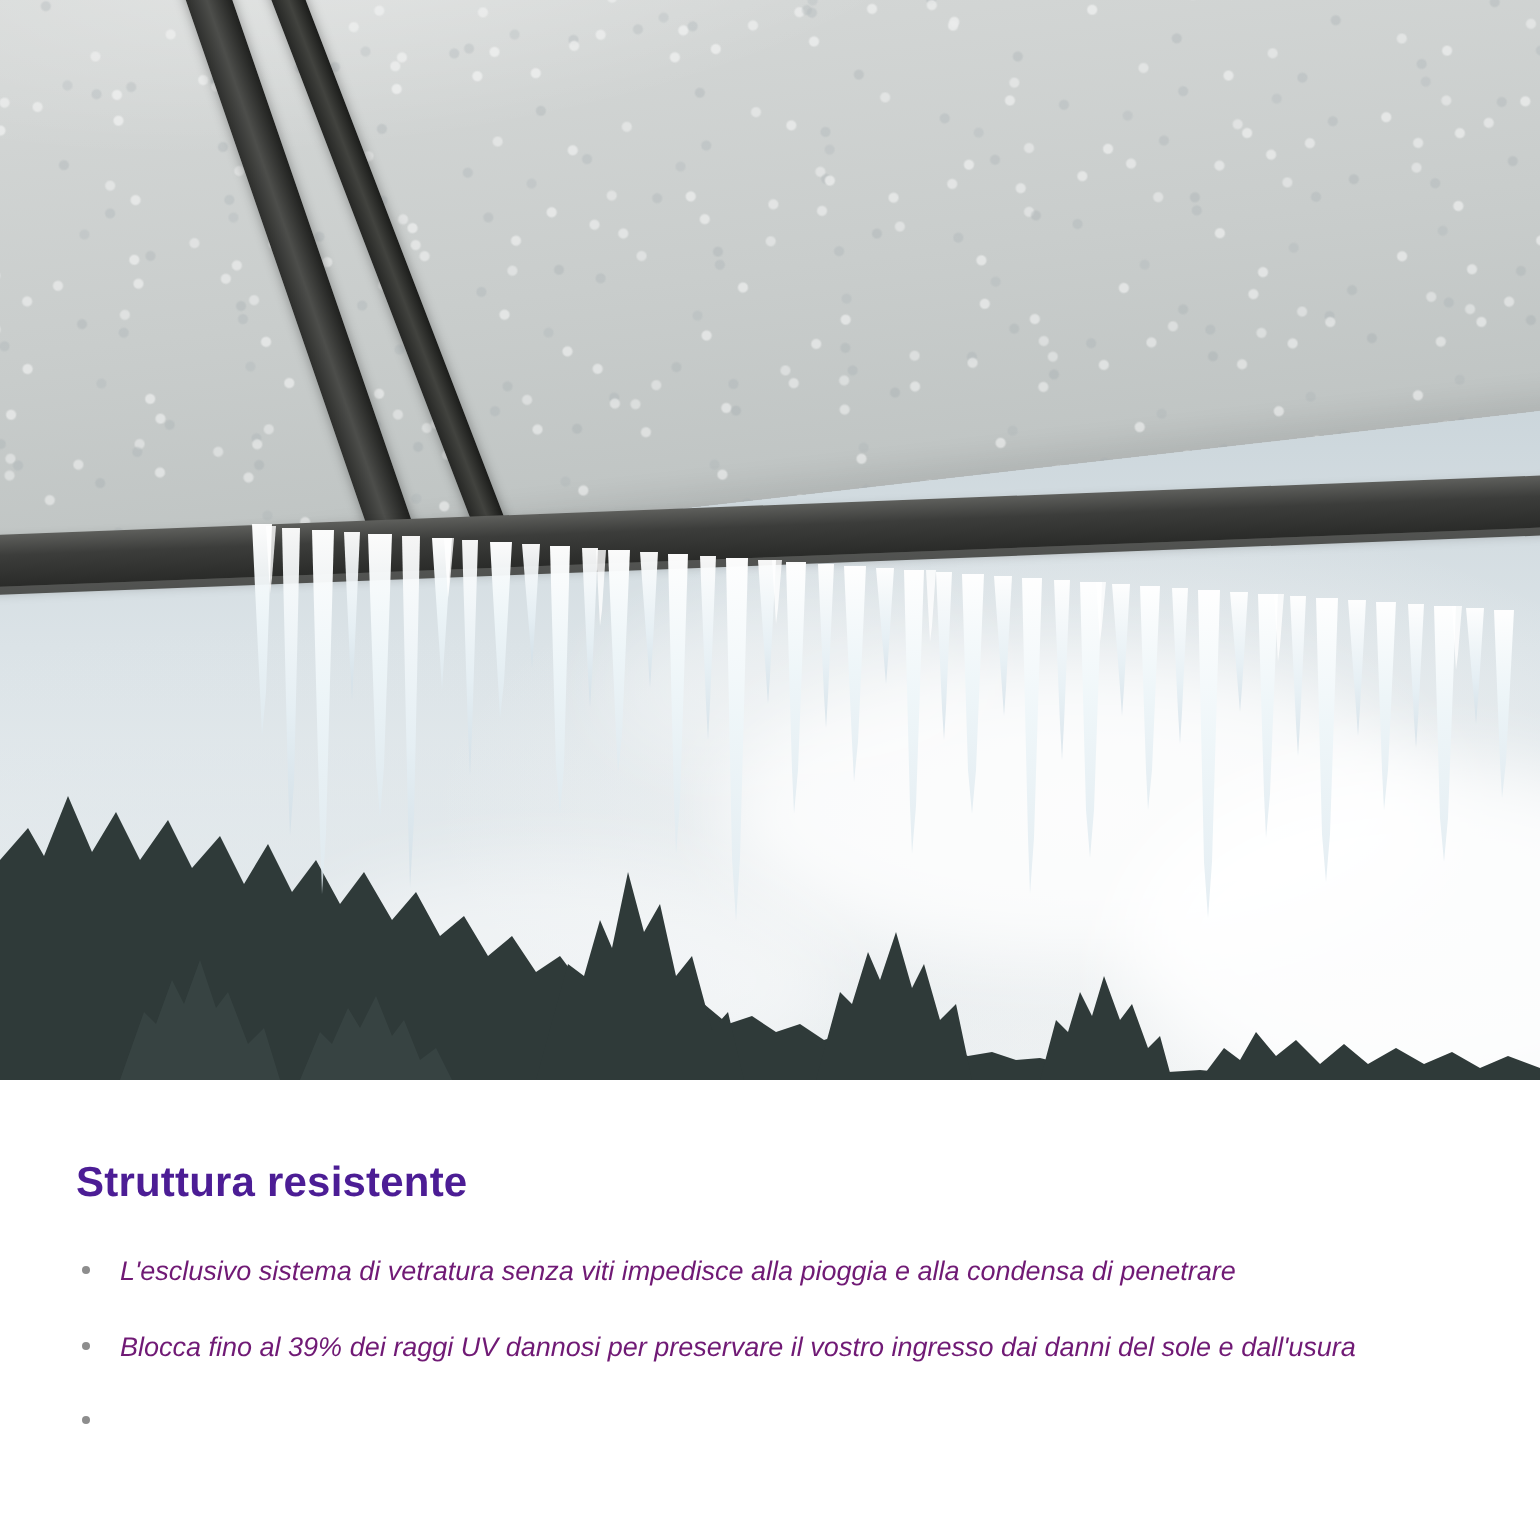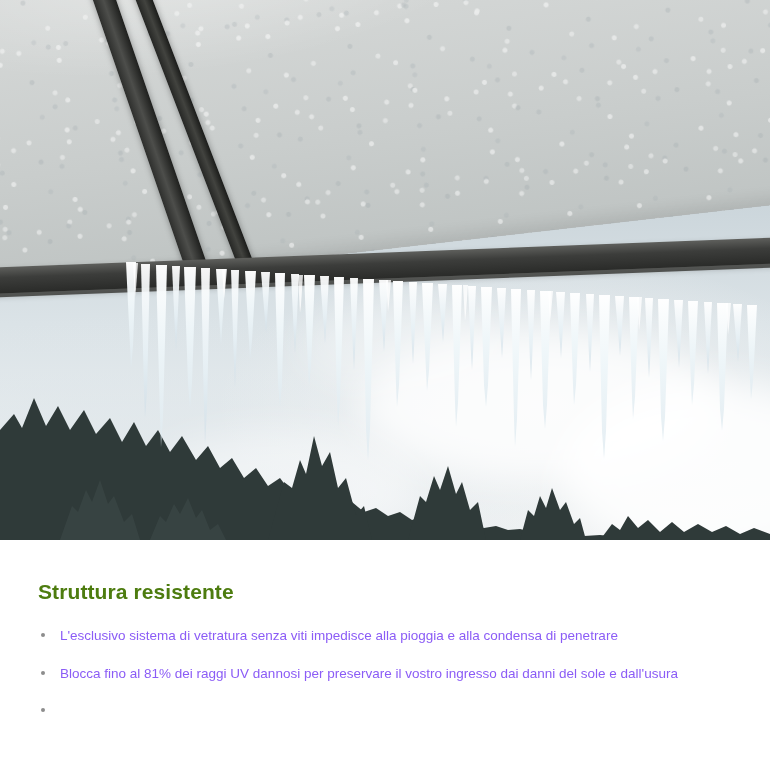--- a/index.html
+++ b/index.html
@@ -146,32 +146,33 @@
   .content {
     position: absolute;
     left: 0; top: 540px;
     width: 770px; height: 230px;
     background: #ffffff;
     padding: 40px 38px 0 38px;
   }
   .heading {
     font-size: 21px;
     font-weight: bold;
-    color: #4d7c0f;
+    color: #4c1d95;
     letter-spacing: .1px;
     margin-bottom: 22px;
   }
   ul.features { list-style: none; }
   ul.features li {
     position: relative;
     padding-left: 22px;
     font-size: 13.5px;
     line-height: 1.45;
-    color: #8b5cf6;
+    color: #701a75;
     margin-bottom: 18px;
+    font-style: italic;
   }
   ul.features li .bullet {
     position: absolute;
     left: 3px; top: 7px;
     width: 4px; height: 4px;
     background: #8d8d8d;
     border-radius: 50%;
   }
 </style>
 </head>
@@ -294,21 +295,21 @@
 
   <div class="content">
     <h2 class="heading">Struttura resistente</h2>
     <ul class="features">
       <li>
         <span class="bullet"></span>
         <span>L'esclusivo sistema di vetratura senza viti impedisce alla pioggia e alla condensa di penetrare</span>
       </li>
       <li>
         <span class="bullet"></span>
-        <span>Blocca fino al 81% dei raggi UV dannosi per preservare il vostro ingresso dai danni del sole e dall'usura</span>
+        <span>Blocca fino al 39% dei raggi UV dannosi per preservare il vostro ingresso dai danni del sole e dall'usura</span>
       </li>
       <li>
         <span class="bullet"></span>
       </li>
     </ul>
   </div>
 
 </div>
 
 </body></html>

